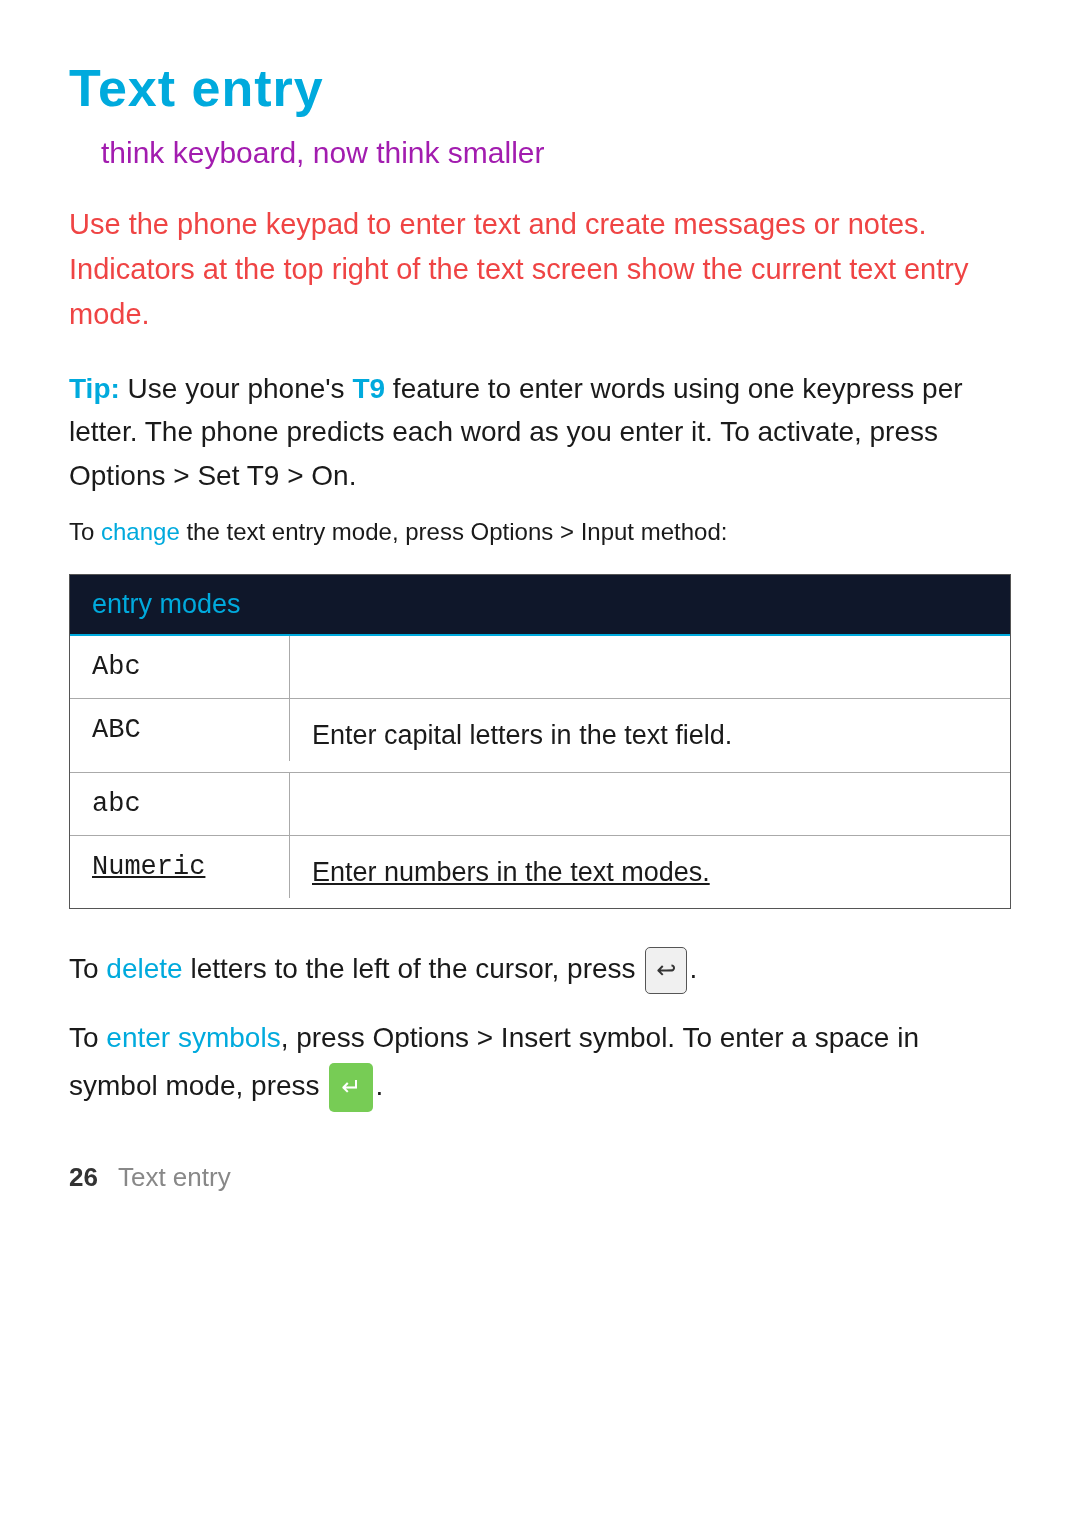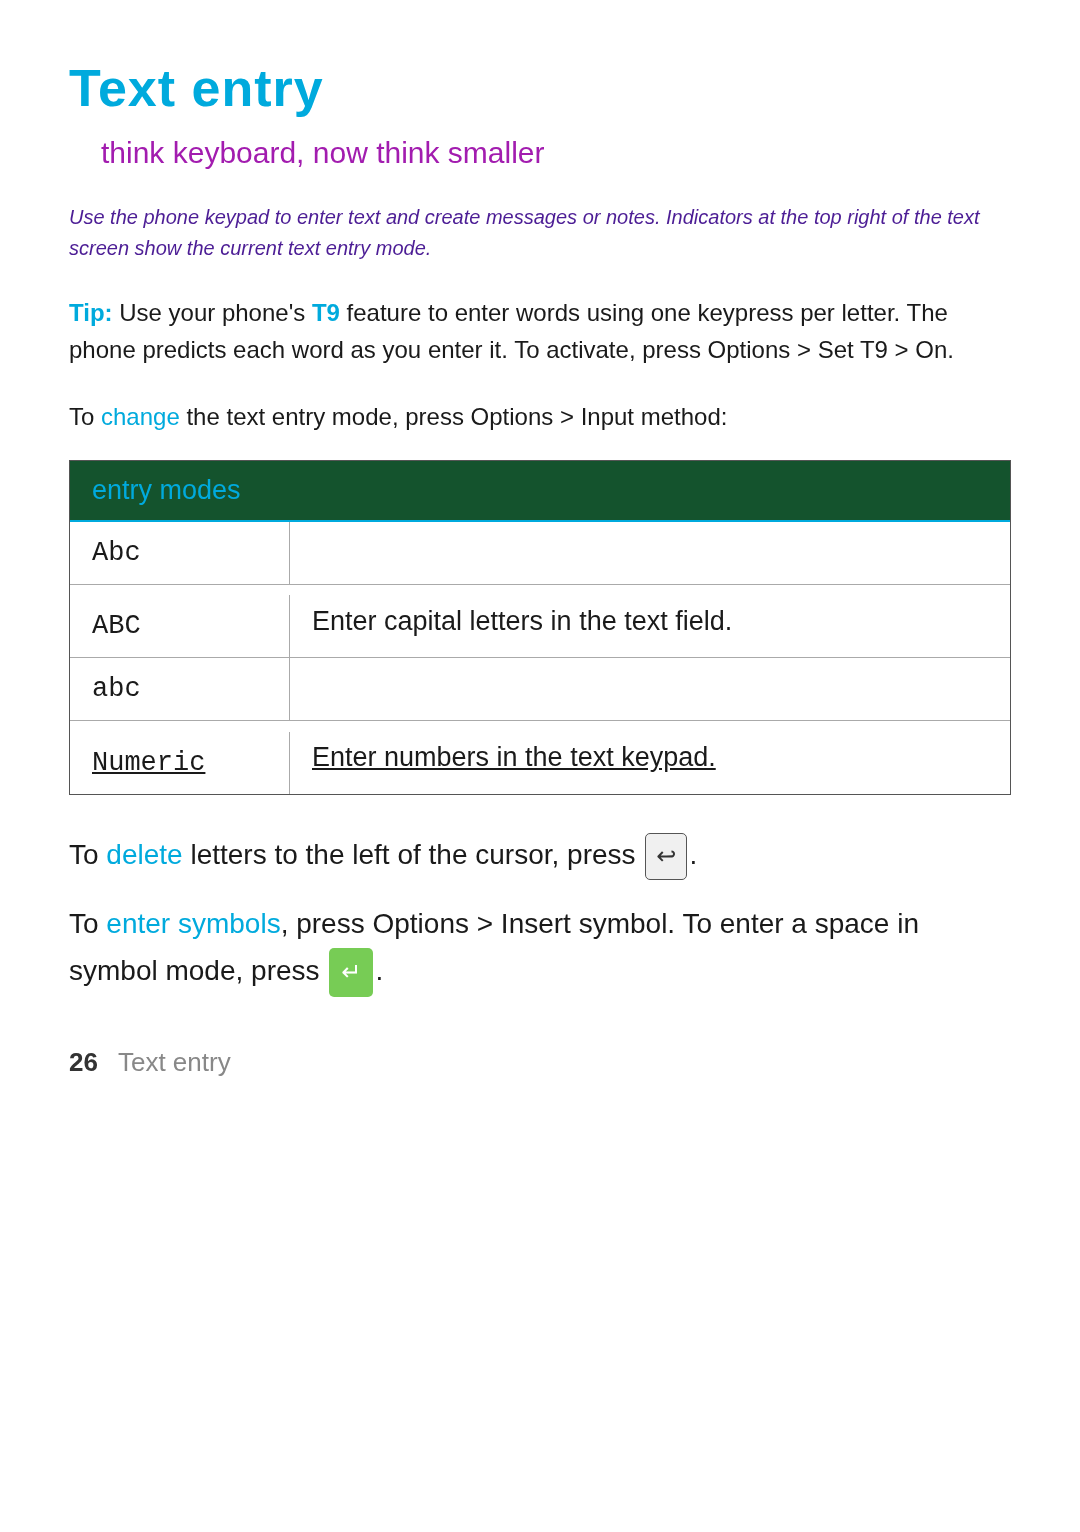--- a/index.html
+++ b/index.html
@@ -27,32 +27,31 @@
 
     .subtitle {
       font-size: 30px;
       color: #a21caf;
       font-weight: 500;
       margin-bottom: 32px;
       margin-left: 32px;
     }
 
     .body-text {
-      font-size: 20px;
+      font-size: 29px;
       line-height: 1.55;
-      color: #4c1d95;
+      color: #ef4444;
       margin-bottom: 30px;
-      font-style: italic;
     }
 
     .tip-block {
-      font-size: 24px;
+      font-size: 28px;
       line-height: 1.55;
       color: #1a1a1a;
-      margin-bottom: 30px;
+      margin-bottom: 16px;
     }
 
     .highlight-blue {
       color: #00aadd;
       font-weight: bold;
     }
 
     .highlight-cyan {
       color: #00aadd;
     }
@@ -64,31 +63,31 @@
       margin-bottom: 24px;
     }
 
     .table-wrapper {
       border: 1.5px solid #555555;
       margin-bottom: 36px;
       width: 100%;
     }
 
     .table-header {
-      background: #14532d;
+      background: #0f172a;
       color: #00aadd;
       font-size: 27px;
       padding: 14px 22px;
       border-bottom: 2px solid #00aadd;
     }
 
     .table-row {
       display: flex;
       border-bottom: 1.5px solid #aaaaaa;
-      align-items: flex-end;
+      align-items: flex-start;
     }
 
     .table-row:last-child {
       border-bottom: none;
       text-decoration: underline;
     }
 
     .table-cell-left {
       width: 220px;
       min-width: 220px;
@@ -199,21 +198,21 @@
     <div class="table-cell-left monospace">ABC</div>
     <div class="table-cell-right">Enter capital letters in the text field.</div>
   </div>
 
   <div class="table-row">
     <div class="table-cell-left monospace">abc</div>
   </div>
 
   <div class="table-row">
     <div class="table-cell-left monospace">Numeric</div>
-    <div class="table-cell-right">Enter numbers in the text keypad.</div>
+    <div class="table-cell-right">Enter numbers in the text modes.</div>
   </div>
 </div>
 
 <p class="delete-block">
   <span>To </span><span class="highlight-cyan">delete</span><span> letters to the left of the cursor, press </span><span class="key-icon">↩</span>.
 </p>
 
 <p class="symbols-block">
   <span>To </span><span class="highlight-cyan">enter symbols</span><span>, press Options &gt; Insert symbol. To enter a space in symbol mode, press </span><span class="key-icon-green">↵</span>.
 </p>

